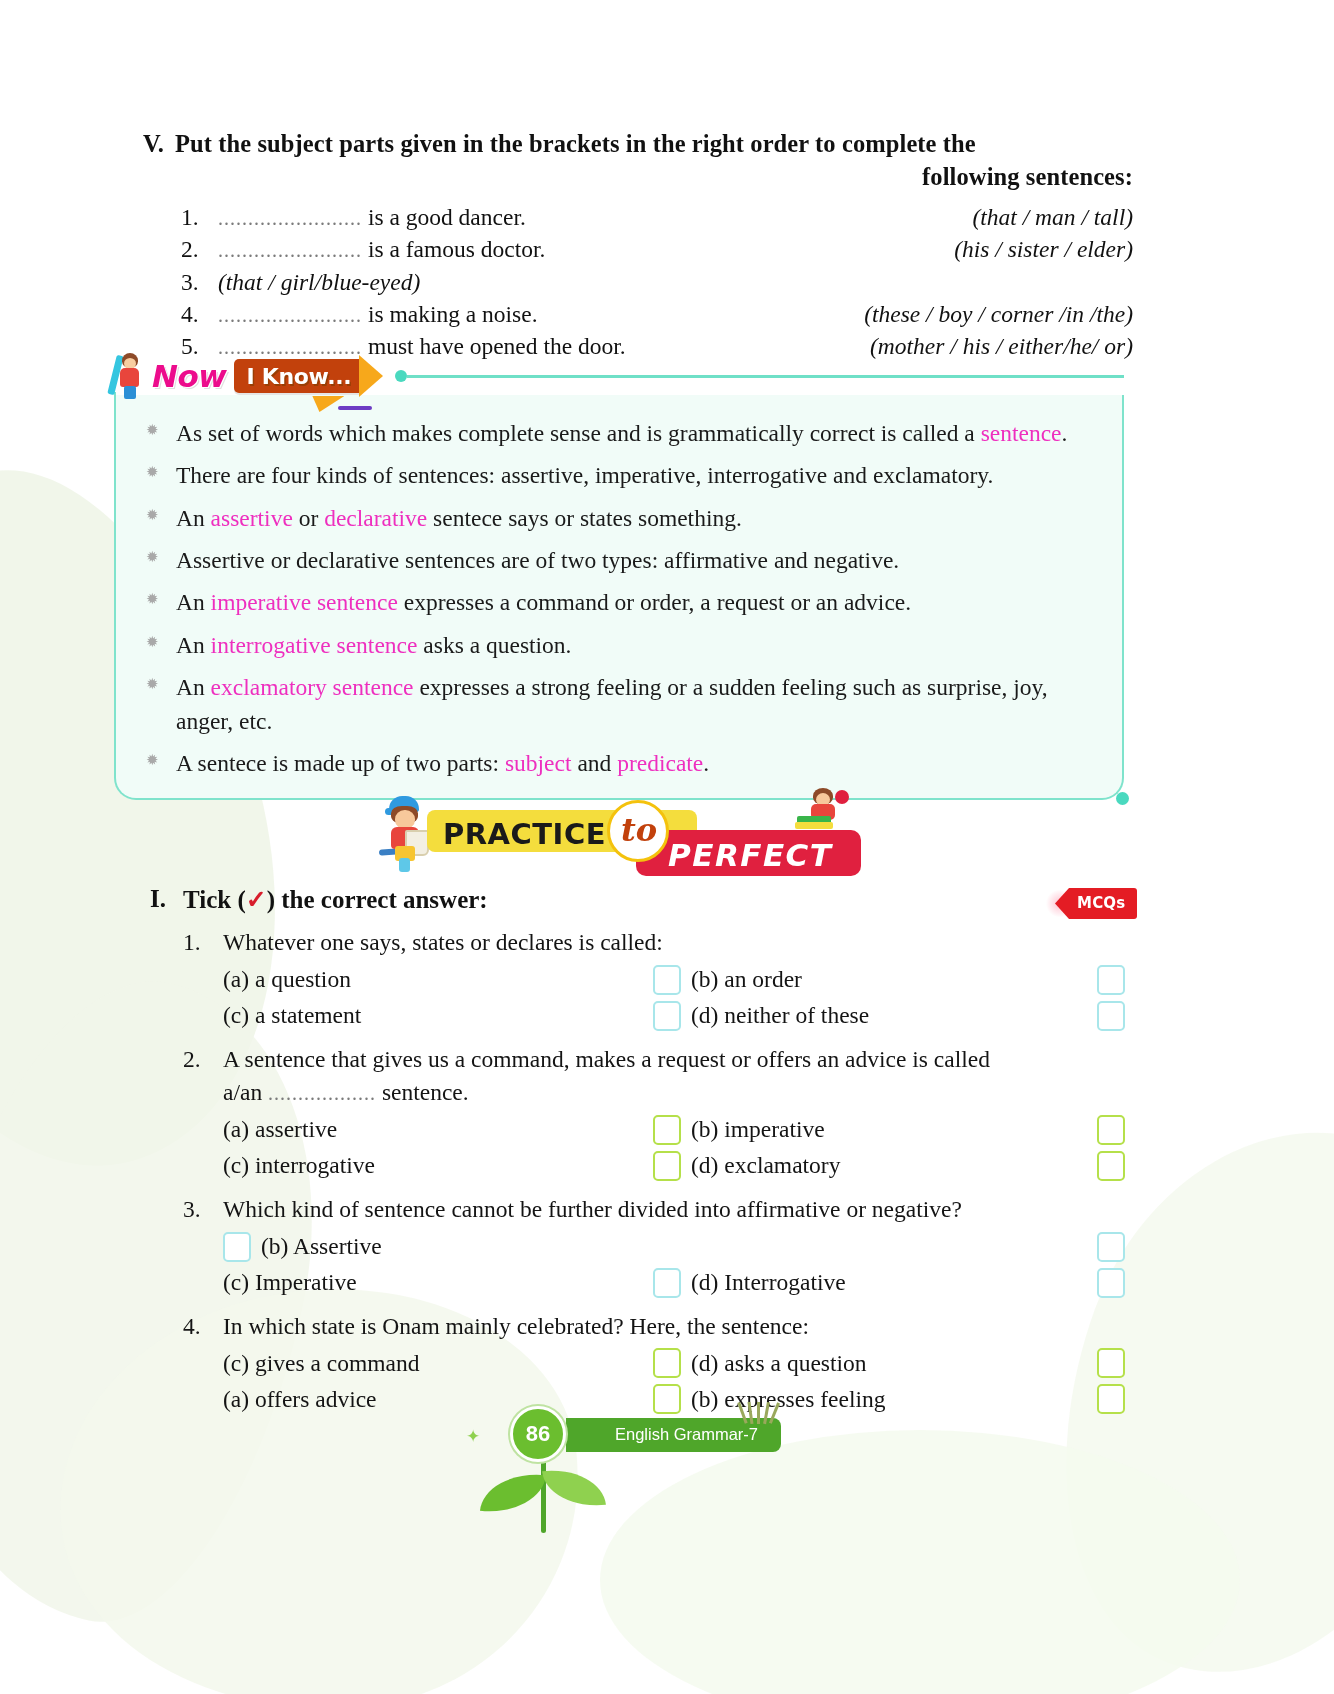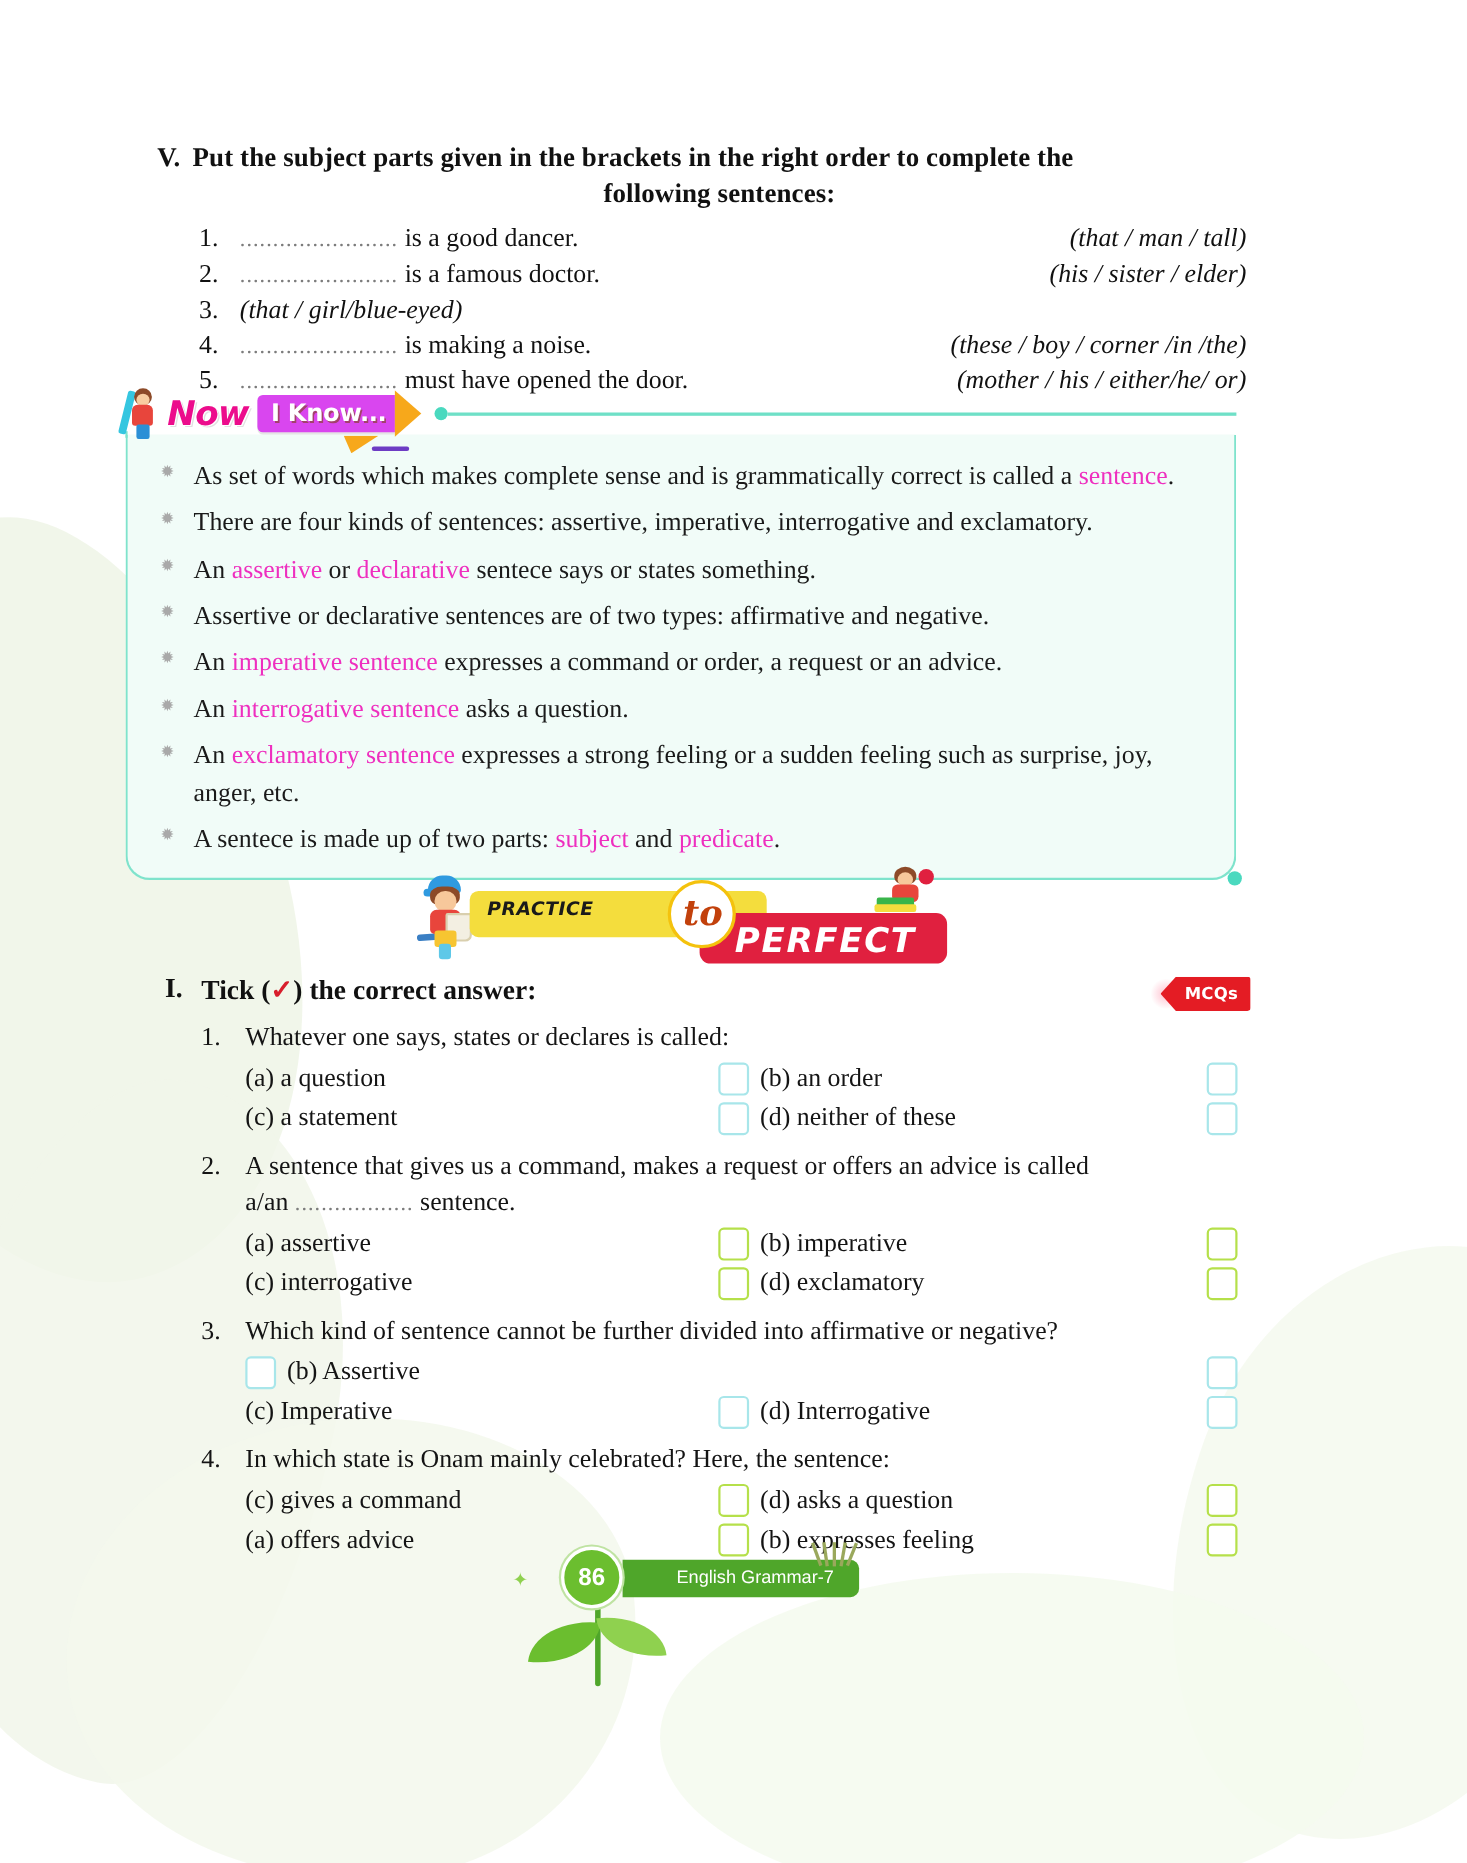--- a/index.html
+++ b/index.html
@@ -33,21 +33,21 @@
          border-radius: 50%; background:#f5faef; }
 
   .page { position: relative; z-index: 2; width: 1334px; height: 1694px; }
 
   
   .ex-v { position: absolute; left: 143px; top: 128px; width: 990px; }
   .ex-head { display: flex; align-items: flex-start; font-weight: bold; font-size: 24.5px;
              line-height: 1.33; letter-spacing: .1px; color:#111; }
   .ex-head .num { width: 32px; flex: none; }
   .ex-head .txt { flex: 1; text-align: justify; }
-  .ex-head .txt .l2 { display:block; text-align:center; }
+  .ex-head .txt .l2 { display:block; text-align:right; }
 
   .q-list { margin-top: 8px; padding-left: 38px; }
   .q-row { display: flex; align-items: baseline; font-size: 23.5px; line-height: 1.37;
            color:#111; }
   .q-row .qn { width: 37px; flex: none; }
   .q-row .qtext { flex: 1; white-space: nowrap; }
   .q-row .hint { font-style: italic; white-space: nowrap; }
   .dots { letter-spacing: 1px; color:#7c7c7c; font-size: 20px; }
 
   
@@ -64,21 +64,21 @@
   .kid-left .leg  { position:absolute; left:10px; top:33px; width:12px; height:13px;
         background:#2c8fd6; border-radius:2px; }
   .kid-left .pen  { position:absolute; left:-2px; top:2px; width:7px; height:40px;
         background:#35c6e0; transform: rotate(14deg); border-radius:2px; }
 
   .nik-now { font-family:"DejaVu Sans", sans-serif; font-weight:900; font-style:italic;
         font-size:31px; color:#ec0c8c; letter-spacing:-.5px;
         text-shadow: 1px 1px 0 #fff, 2px 2px 0 rgba(0,0,0,.12); }
   .nik-arrow { position:relative; margin-left: 8px; height: 40px; display:flex;
         align-items:center; }
-  .nik-arrow .body2 { background:#d946ef; height:34px; padding:0 8px 0 12px;
+  .nik-arrow .body2 { background:#c2410c; height:34px; padding:0 8px 0 12px;
         display:flex; align-items:center;
         border-radius:5px 0 0 5px; box-shadow: 0 2px 0 rgba(0,0,0,.10); }
   .nik-arrow .tip { width:0; height:0; border-top:21px solid transparent;
         border-bottom:21px solid transparent; border-left:24px solid #f7a81b; }
   .nik-arrow .label { font-family:"DejaVu Sans", sans-serif; font-weight:900;
         font-size:22px; color:#ffffff; letter-spacing:-.3px;
         text-shadow: 1.5px 1.5px 0 rgba(120,60,0,.55); white-space:nowrap; }
   .nik-tail { position:absolute; left:78px; top:40px; width:32px; height:16px;
         background:#f7a81b; clip-path: polygon(0 0, 100% 0, 22% 100%); }
   .nik-uline { position:absolute; left:104px; top:50px; width:34px; height:4px;
@@ -123,22 +123,22 @@
   .ptp-kid .pants{ position:absolute; left:12px; top:50px; width:20px; height:15px;
         background:#f7c531; border-radius:3px; }
   .ptp-kid .sock { position:absolute; left:16px; top:62px; width:11px; height:14px;
         background:#5ec8e8; border-radius:3px; }
   .ptp-kid .brush{ position:absolute; left:-4px; top:52px; width:48px; height:6px;
         background:#3a7fc4; border-radius:3px; transform:rotate(-4deg); }
 
   .ptp-yellow { position:absolute; left:44px; top:26px; width:270px; height:42px;
         background:#f4dd3d; border-radius:8px; }
   .ptp-practice { position:absolute; left:60px; top:33px;
-        font-family:"DejaVu Sans", sans-serif; font-weight:900; font-style:italic;
-        font-size:17px; letter-spacing:.5px; color:#1a1a1a; }
+        font-family:"DejaVu Sans", sans-serif; font-weight:900; 
+        font-size:29px; letter-spacing:.5px; color:#1a1a1a; }
 
   .ptp-red { position:absolute; left:253px; top:46px; width:225px; height:46px;
         background:#e0203f; border-radius:10px; }
   .ptp-perfect { position:absolute; left:285px; top:53px;
         font-family:"DejaVu Sans", sans-serif; font-weight:900; font-style:italic;
         font-size:31px; letter-spacing:1.5px; color:#ffffff; }
 
   .ptp-circle { position:absolute; left:224px; top:16px; width:62px; height:62px;
         background:#ffffff; border:3px solid #f4c20d; border-radius:50%; }
   .ptp-to { position:absolute; left:238px; top:27px;

